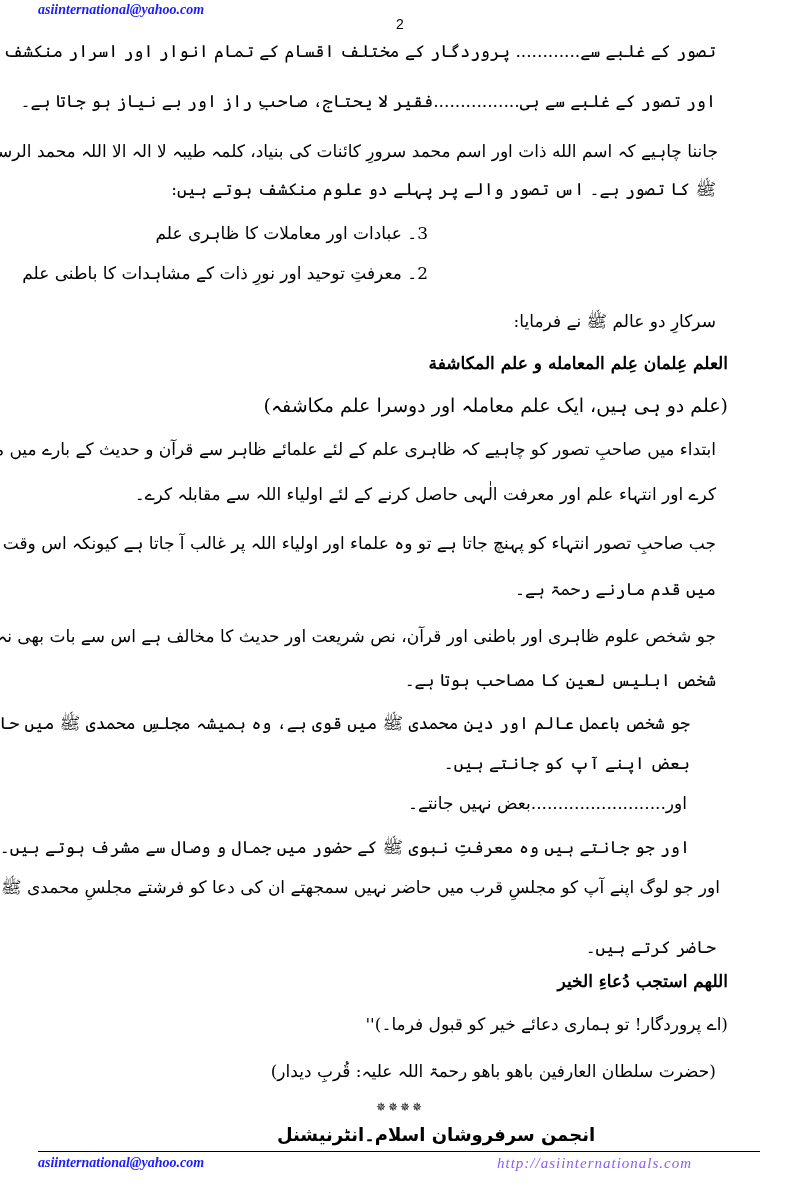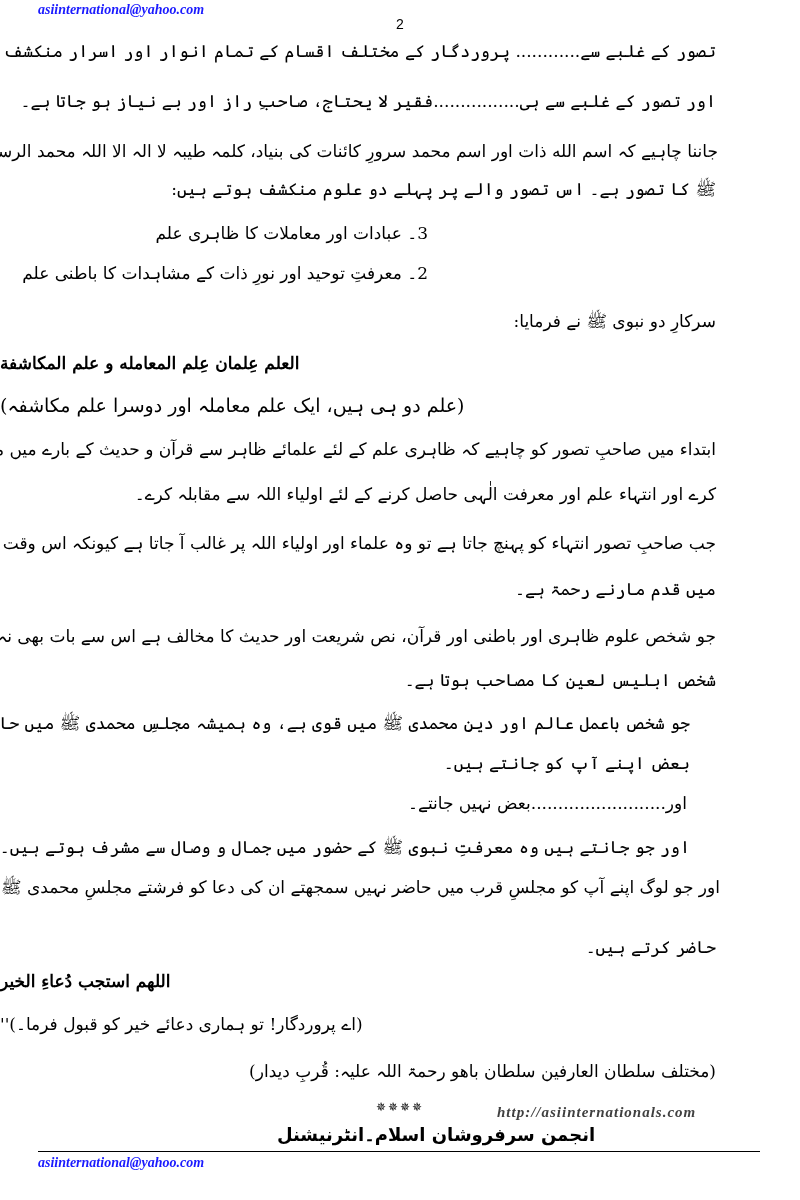--- a/index.html
+++ b/index.html
@@ -5,60 +5,60 @@
   html, body { margin:0; padding:0; background:#ffffff; }
   body { width:800px; height:1200px; position:relative; overflow:hidden;
          font-family:"DejaVu Serif", serif; color:#000; }
   .email-top { position:absolute; left:38px; top:2px; font-family:"Liberation Serif", serif;
                font-style:italic; font-weight:bold; font-size:14px; color:#1a1aff; }
   .page-num { position:absolute; left:0; width:800px; top:16px; text-align:center;
               font-family:"Liberation Sans", sans-serif; font-size:14px; }
   .ln { position:absolute; direction:rtl; unicode-bidi:embed; font-size:17px; line-height:22px;
         white-space:nowrap; }
   .r { right:84px; }
-  .ctr { left:0; width:728px; text-align:left; }
+  .ctr { left:0; width:728px; text-align:right; }
   .bold { font-weight:bold; }
   .ornament { position:absolute; left:0; width:800px; top:1100px; text-align:center;
               font-family:"DejaVu Sans", sans-serif; font-size:12px; letter-spacing:2px; }
   .org { position:absolute; left:0; width:800px; top:1124px; text-align:center; direction:rtl;
          font-family:"DejaVu Sans", sans-serif; font-weight:bold; font-size:18px;margin-left:36px; }
   .rule { position:absolute; left:38px; right:40px; top:1151px; height:1px; background:#000; }
   .email-bot { position:absolute; left:38px; top:1155px; font-family:"Liberation Serif", serif;
                font-style:italic; font-weight:bold; font-size:14px; color:#1a1aff; }
-  .url-bot { position:absolute; left:497px; top:1104px; font-family:"Liberation Serif", serif;
-             font-style:italic; font-weight:bold; font-size:15px; color:#404040; letter-spacing:1px; }
+  .url-bot { position:absolute; left:497px; top:1155px; font-family:"Liberation Serif", serif;
+             font-style:italic; font-weight:normal; font-size:15px; color:#8b5cf6; letter-spacing:1px; }
 </style>
 </head>
 <body>
 
 <div class="email-top">asiinternational@yahoo.com</div>
 <div class="page-num">2</div>
 
 <div class="ln r" style="top:40px">تصور کے غلبے سے............ پروردگار کے مختلف اقسام کے تمام انوار  اور اسرار منکشف ہو جاتے ہیں۔</div>
 <div class="ln r" style="top:90px">اور تصور کے غلبے سے ہی................فقیر لا یحتاج، صاحبِ راز  اور بے نیاز ہو جاتا ہے۔</div>
 <div class="ln r" style="top:140px;right:82px">جاننا چاہیے کہ اسم الله ذات اور اسم محمد سرورِ کائنات کی بنیاد، کلمہ طیبہ لا الہ الا اللہ محمد الرسول اللہ</div>
 <div class="ln r" style="top:178px">ﷺ کا تصور ہے۔ اس تصور والے پر پہلے دو علوم منکشف ہوتے ہیں:</div>
 <div class="ln r" style="top:222px;right:372px">3۔   عبادات  اور معاملات کا ظاہری علم</div>
 <div class="ln r" style="top:262px;right:372px">2۔   معرفتِ توحید اور نورِ ذات کے مشاہدات کا باطنی علم</div>
-<div class="ln r" style="top:310px">سرکارِ دو نبوی ﷺ نے فرمایا:</div>
+<div class="ln r" style="top:310px">سرکارِ دو عالم ﷺ نے فرمایا:</div>
 <div class="ln ctr bold" style="top:352px">العلم عِلمان عِلم المعامله و علم المکاشفة</div>
 <div class="ln ctr" style="top:394px;font-size:19px">(علم دو ہی ہیں، ایک علم معاملہ اور دوسرا علم مکاشفہ)</div>
 <div class="ln r" style="top:438px">ابتداء میں صاحبِ تصور کو چاہیے کہ ظاہری علم کے لئے علمائے ظاہر سے قرآن و حدیث کے بارے میں مباحثہ</div>
 <div class="ln r" style="top:483px">کرے اور انتہاء علم اور معرفت الٰہی حاصل کرنے کے لئے اولیاء اللہ سے مقابلہ کرے۔</div>
 <div class="ln r" style="top:532px">جب صاحبِ تصور انتہاء کو پہنچ جاتا ہے تو وہ علماء اور اولیاء اللہ پر غالب آ جاتا ہے کیونکہ اس وقت وہ فقر فنا فی اللہ</div>
 <div class="ln r" style="top:578px">میں قدم مارنے رحمۃ ہے۔</div>
 <div class="ln r" style="top:625px">جو شخص علوم ظاہری اور باطنی اور قرآن،  نص شریعت  اور حدیث کا مخالف ہے اس سے بات بھی نہ کر کیونکہ ایسا</div>
 <div class="ln r" style="top:669px">شخص ابلیس لعین کا مصاحب ہوتا ہے۔</div>
 <div class="ln r" style="top:712px;right:110px">جو شخص باعمل عالم اور دینِ محمدی ﷺ میں قوی ہے، وہ ہمیشہ مجلسِ محمدی ﷺ میں حاضر رہتا ہے۔</div>
 <div class="ln r" style="top:752px;right:110px">بعض اپنے آپ کو جانتے ہیں۔</div>
 <div class="ln r" style="top:792px;right:113px">اور.........................بعض نہیں جانتے۔</div>
 <div class="ln r" style="top:836px;right:110px">اور جو جانتے ہیں وہ معرفتِ نبوی ﷺ کے حضور میں جمال و وصال سے مشرف ہوتے ہیں۔</div>
 <div class="ln r" style="top:876px;right:80px">اور جو لوگ اپنے آپ کو مجلسِ قرب میں حاضر نہیں سمجھتے ان کی دعا کو فرشتے مجلسِ محمدی ﷺ میں لے جاتے ہیں اور دعا کو</div>
 <div class="ln r" style="top:936px">حاضر کرتے ہیں۔</div>
 <div class="ln ctr bold" style="top:970px">اللھم استجب دُعاءِ الخیر</div>
 <div class="ln ctr" style="top:1013px">(اے پروردگار! تو ہماری دعائے خیر کو قبول فرما۔)''</div>
-<div class="ln r" style="top:1060px">(مختلف سلطان العارفین سلطان باھو رحمۃ اللہ علیہ: قُربِ دیدار)</div>
+<div class="ln r" style="top:1060px">(حضرت سلطان العارفین باھو باھو رحمۃ اللہ علیہ: قُربِ دیدار)</div>
 
 <div class="ornament">✵✵✵✵</div>
 <div class="org">انجمن سرفروشان اسلام۔انٹرنیشنل</div>
 <div class="rule"></div>
 <div class="email-bot">asiinternational@yahoo.com</div>
 <div class="url-bot">http://asiinternationals.com</div>
 
 </body></html>

